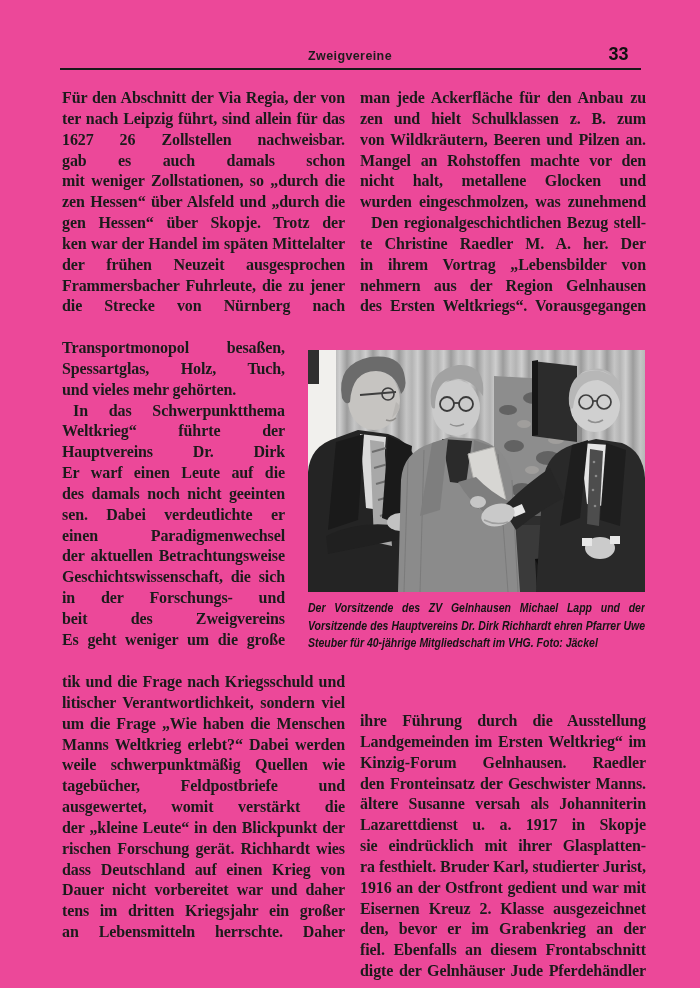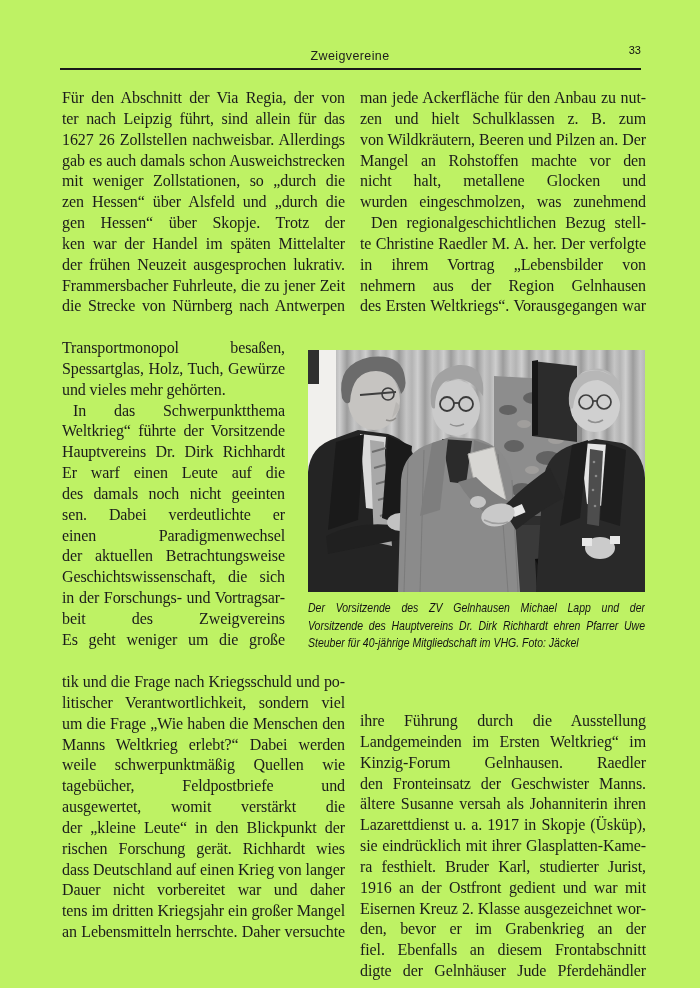--- a/index.html
+++ b/index.html
@@ -1,22 +1,22 @@
 <!DOCTYPE html>
 <html><head>
 <meta charset="utf-8">
 <style>
   html,body{margin:0;padding:0;background:#ffffff;}
-  .page{position:relative;width:700px;height:988px;background:#bef264;overflow:hidden;
-        font-family:"Liberation Serif",serif;color:#1b1b1b;}
+  .page{position:relative;width:700px;height:988px;background:#ec4899;overflow:hidden;
+        font-family:"Liberation Serif",serif;color:#1b1b1b;font-weight:bold;}
   
   .hdr-title{position:absolute;top:49px;left:0;width:700px;text-align:center;
              font-family:"Liberation Sans",sans-serif;font-size:12.5px;letter-spacing:.4px;color:#1d1d1d;}
-  .hdr-num{position:absolute;top:44px;left:596px;width:45px;text-align:right;
-           font-family:"Liberation Sans",sans-serif;font-size:11px;color:#111;}
+  .hdr-num{position:absolute;top:44px;left:596px;width:45px;text-align:center;
+           font-family:"Liberation Sans",sans-serif;font-size:18px;color:#111;}
   .hdr-rule{position:absolute;top:68px;left:60px;width:581px;height:1.5px;background:#191919;}
   
   .tb{position:absolute;font-size:16px;letter-spacing:-0.1px;}
   .tl{height:20.85px;line-height:20.85px;overflow:hidden;
       text-align:justify;text-align-last:justify;}
   .tl.end{text-align-last:left;}
   .tl.indent{text-indent:11px;}
   #left-a{left:62px;top:88px;width:283px;}
   #left-b{left:62px;top:338px;width:223px;}
   #left-c{left:62px;top:672px;width:283px;}

